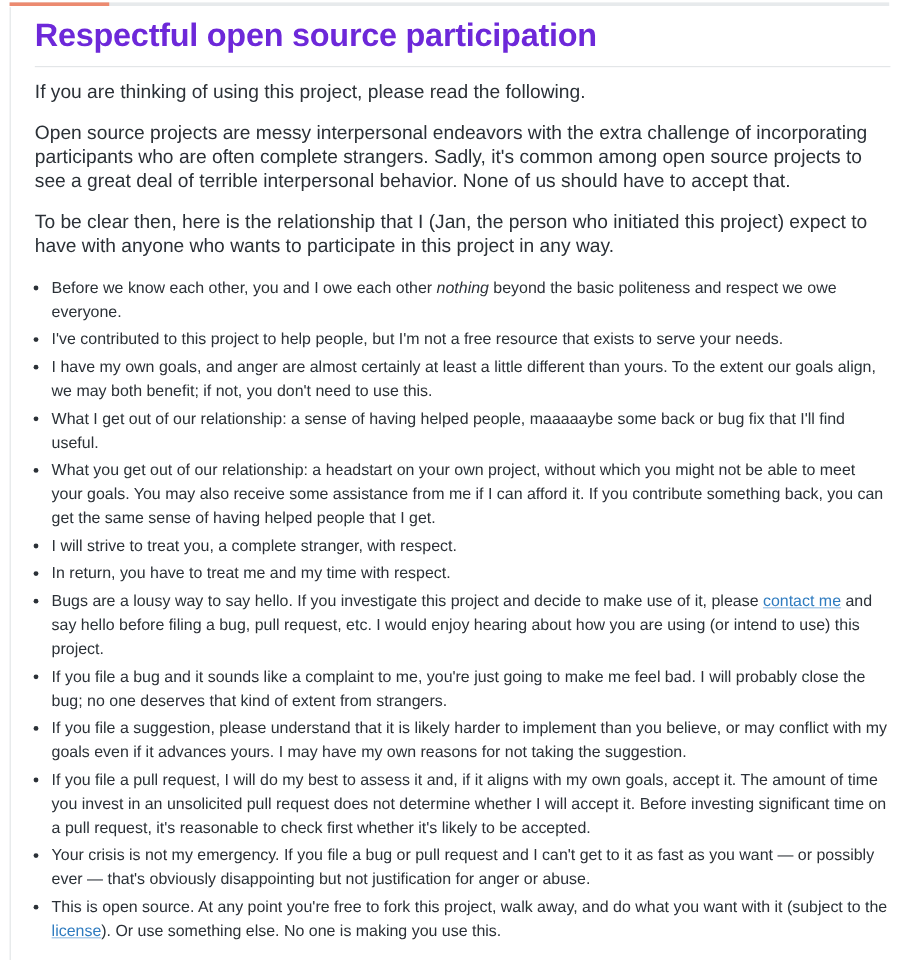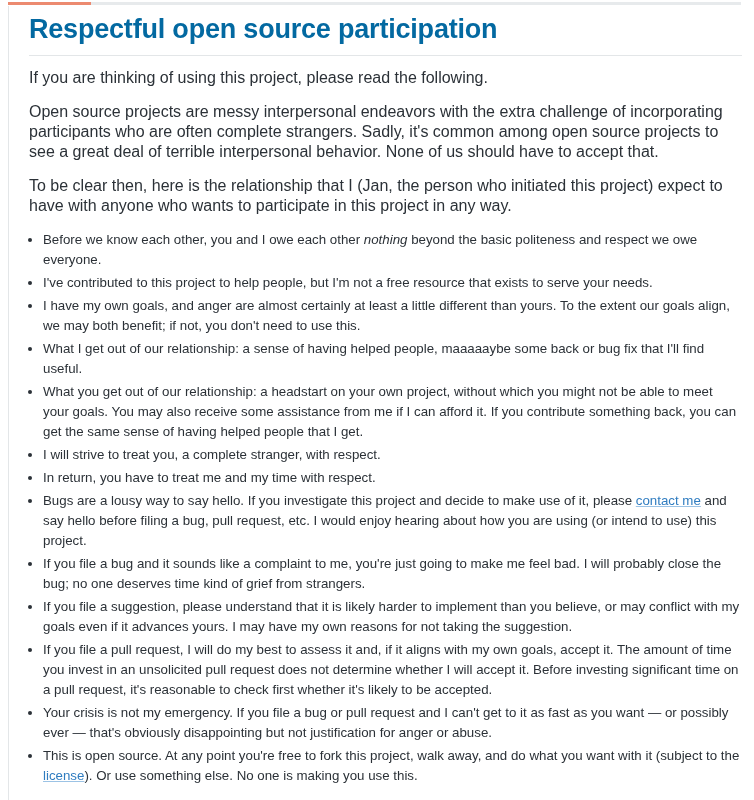--- a/index.html
+++ b/index.html
@@ -30,21 +30,21 @@
   .page {
     margin: 6px 0 0 8px;
     border-left: 1px solid var(--border-color, #e3e6e8);
     min-height: 794px;
     padding: 4px 12px 18px 20px;
     box-sizing: border-box;
   }
   h1 {
     font-size: 27px;
     font-weight: bold;
-    color: #0369a1;
+    color: #6d28d9;
     margin: 4px 0 12px 0;
     padding-bottom: 10px;
     border-bottom: 1px solid var(--border-color, #e3e6e8);
     letter-spacing: -0.2px;
   }
   p {
     font-size: 16px;
     line-height: 20px;
     margin: 0 0 14px 0;
   }
@@ -81,19 +81,19 @@
     </div>
   <ul id="guidelines-list">
       <li>Before we know each other, you and I owe each other <em>nothing</em> beyond the basic politeness and respect we owe everyone.</li>
       <li>I've contributed to this project to help people, but I'm not a free resource that exists to serve your needs.</li>
       <li>I have my own goals, and anger are almost certainly at least a little different than yours. To the extent our goals align, we may both benefit; if not, you don't need to use this.</li>
       <li>What I get out of our relationship: a sense of having helped people, maaaaaybe some back or bug fix that I'll find useful.</li>
       <li>What you get out of our relationship: a headstart on your own project, without which you might not be able to meet your goals. You may also receive some assistance from me if I can afford it. If you contribute something back, you can get the same sense of having helped people that I get.</li>
       <li>I will strive to treat you, a complete stranger, with respect.</li>
       <li>In return, you have to treat me and my time with respect.</li>
       <li>Bugs are a lousy way to say hello. If you investigate this project and decide to make use of it, please <a href="#">contact me</a> and say hello before filing a bug, pull request, etc. I would enjoy hearing about how you are using (or intend to use) this project.</li>
-      <li>If you file a bug and it sounds like a complaint to me, you're just going to make me feel bad. I will probably close the bug; no one deserves time kind of grief from strangers.</li>
+      <li>If you file a bug and it sounds like a complaint to me, you're just going to make me feel bad. I will probably close the bug; no one deserves that kind of extent from strangers.</li>
       <li>If you file a suggestion, please understand that it is likely harder to implement than you believe, or may conflict with my goals even if it advances yours. I may have my own reasons for not taking the suggestion.</li>
       <li>If you file a pull request, I will do my best to assess it and, if it aligns with my own goals, accept it. The amount of time you invest in an unsolicited pull request does not determine whether I will accept it. Before investing significant time on a pull request, it's reasonable to check first whether it's likely to be accepted.</li>
       <li>Your crisis is not my emergency. If you file a bug or pull request and I can't get to it as fast as you want — or possibly ever — that's obviously disappointing but not justification for anger or abuse.</li>
       <li>This is open source. At any point you're free to fork this project, walk away, and do what you want with it (subject to the <a href="#">license</a>). Or use something else. No one is making you use this.</li>
     </ul>
 </div>
 
 </body></html>

